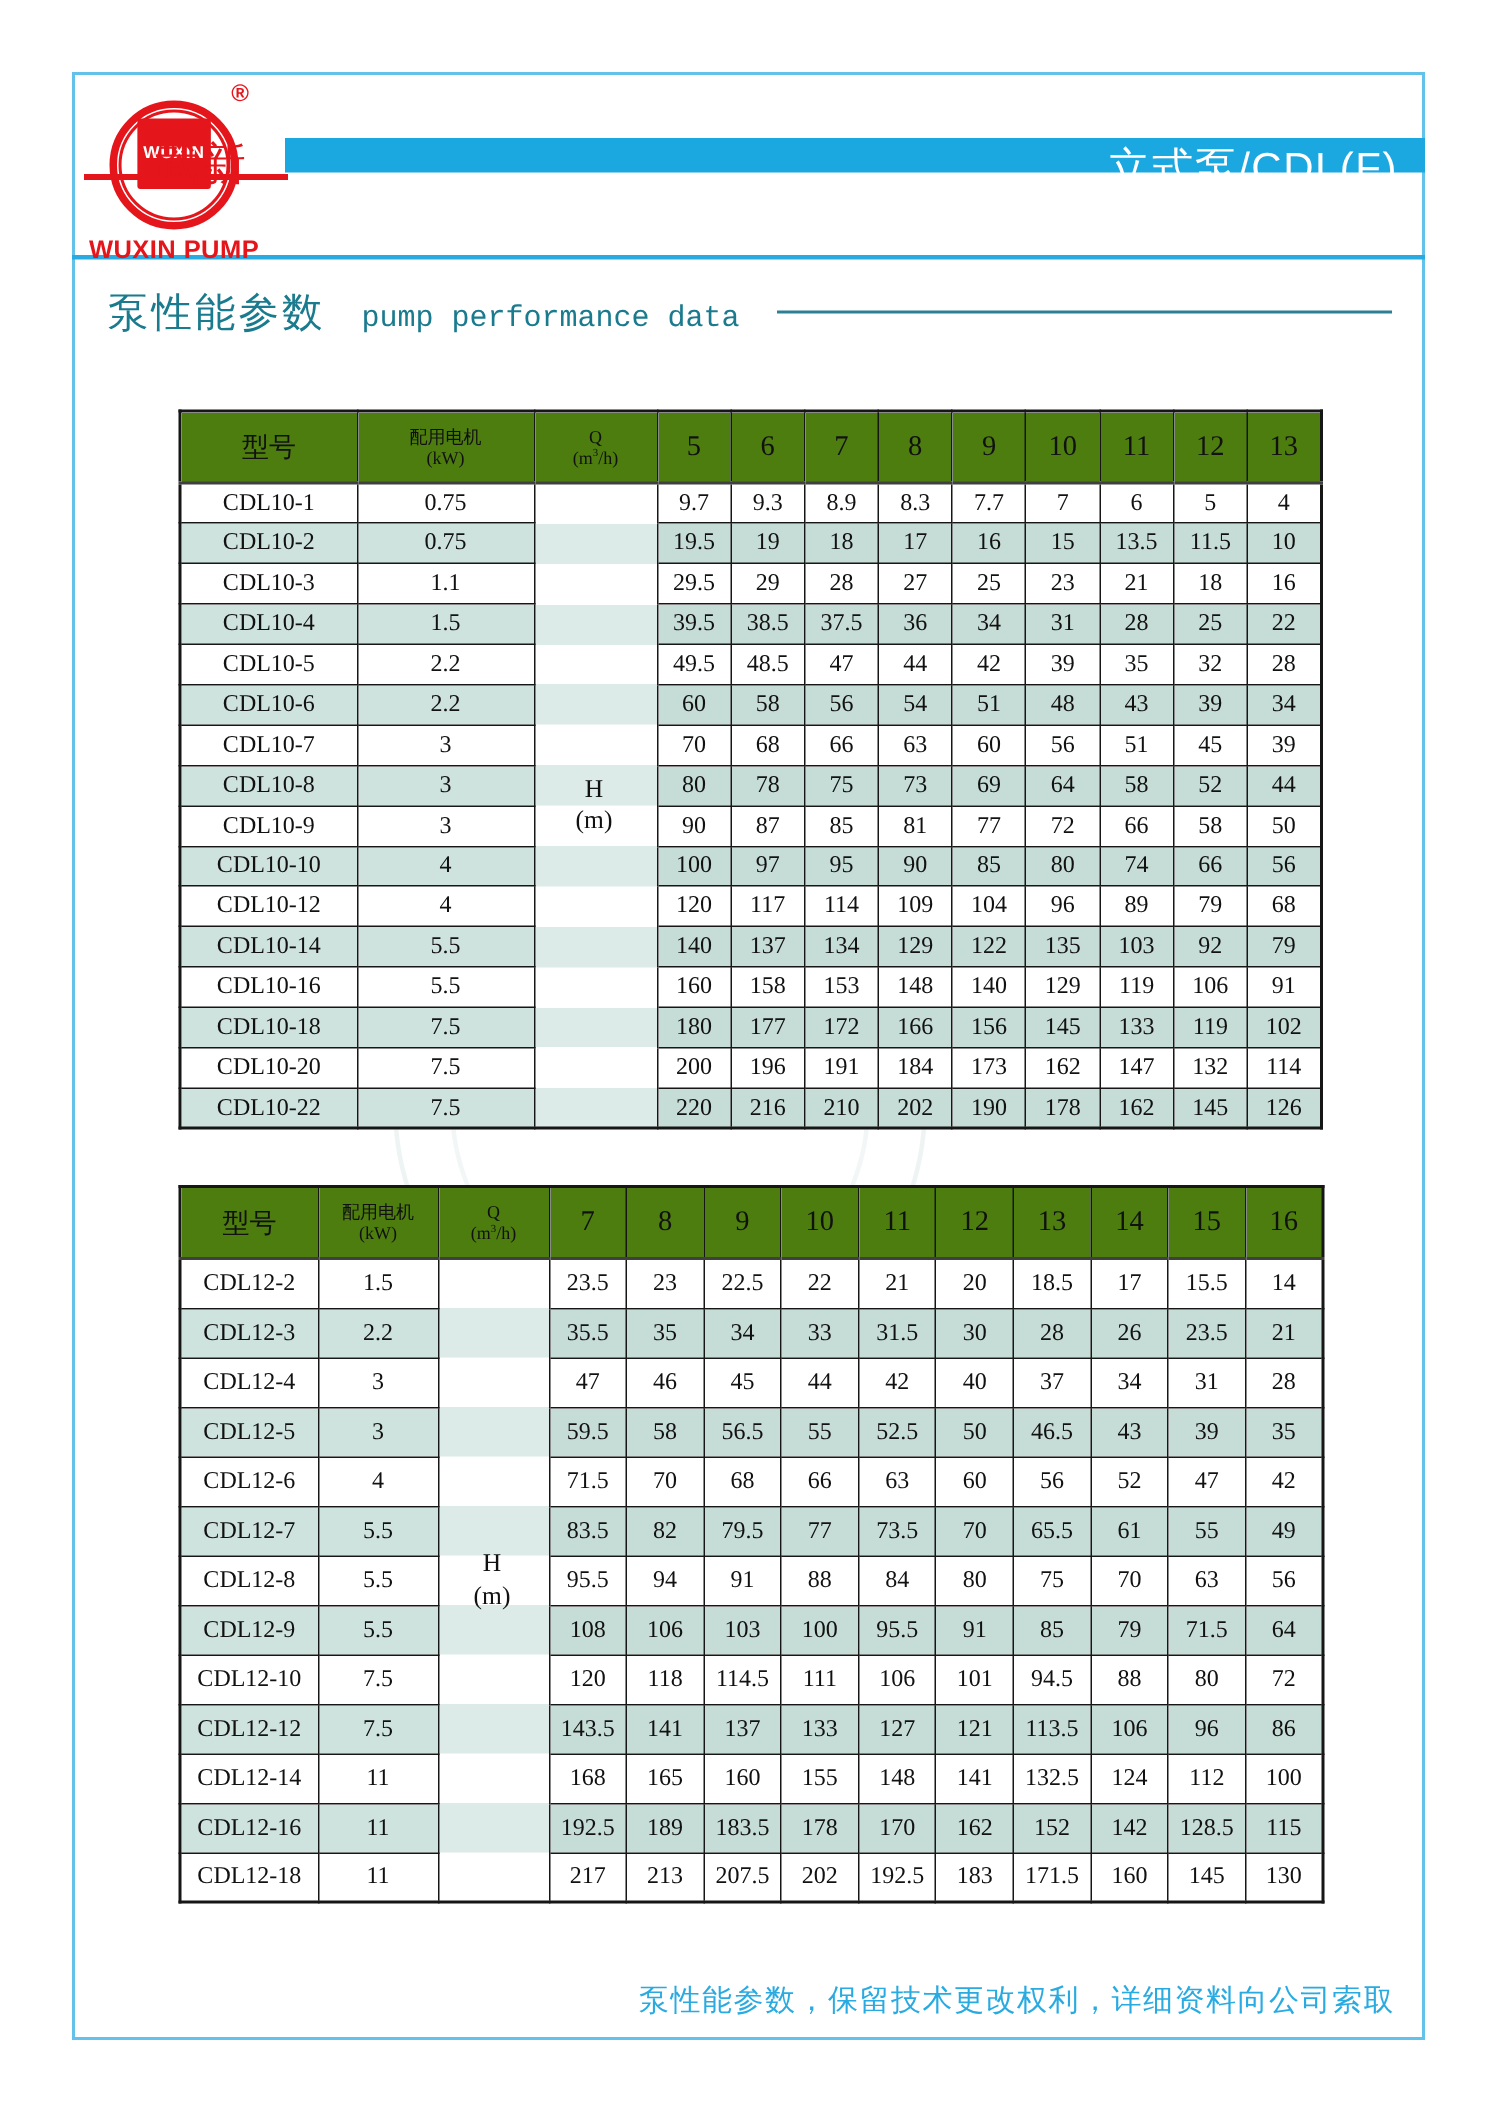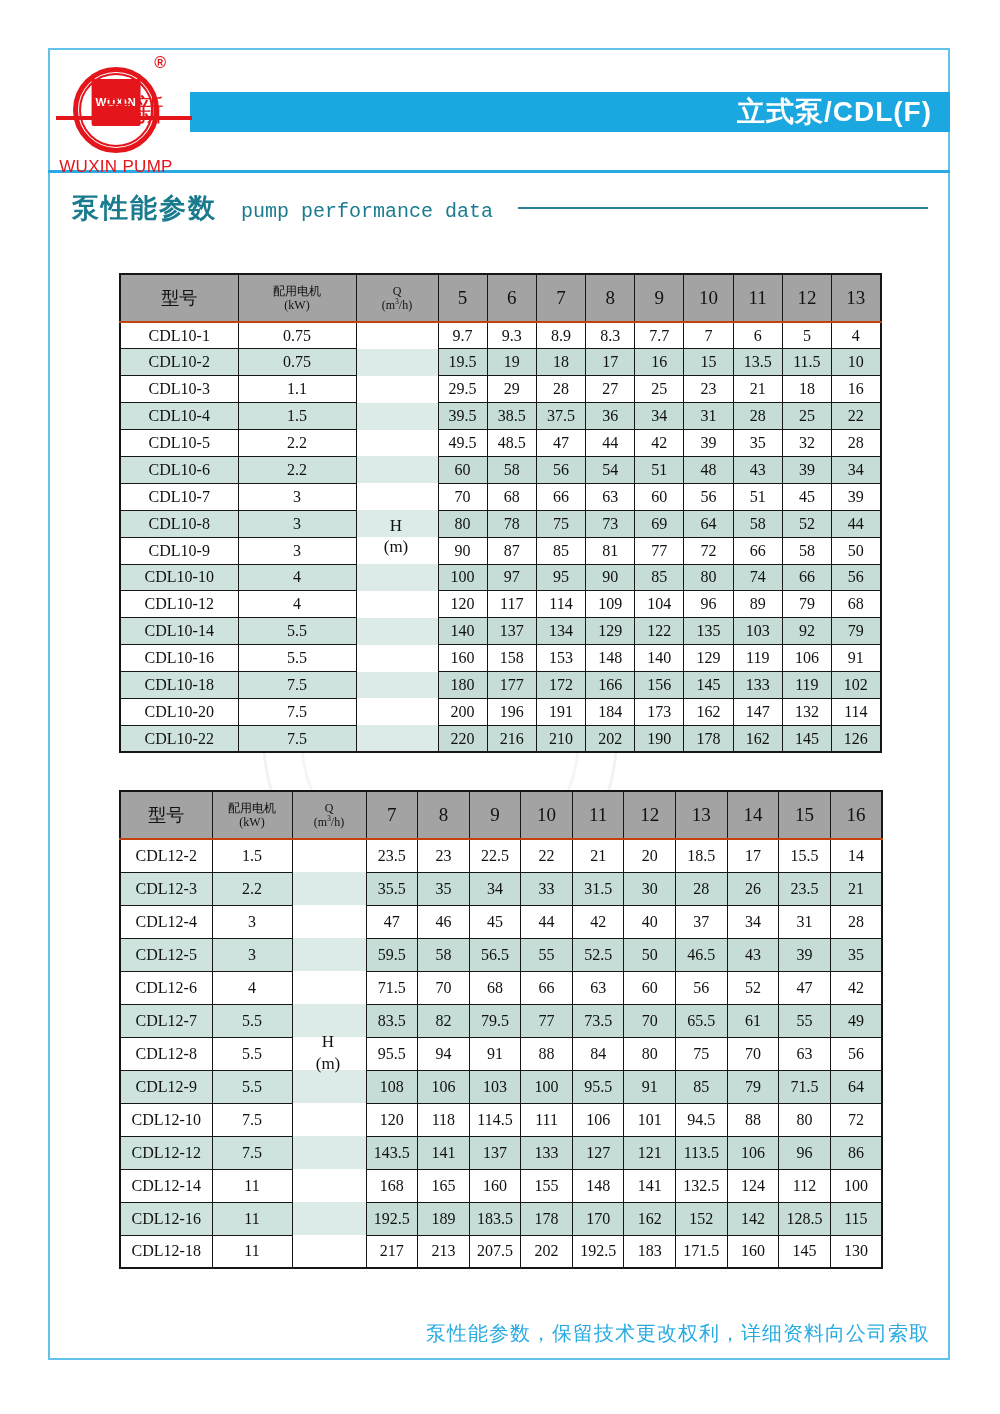--- a/index.html
+++ b/index.html
@@ -6,56 +6,56 @@
   body{
     width:1000px;height:1414px;background:#ffffff;position:relative;overflow:hidden;
     font-family:"Liberation Sans",sans-serif;
   }
   
   .page-border{position:absolute;left:48px;top:48px;width:902px;height:1312px;
     border:2.5px solid #63c2e9;box-sizing:border-box;z-index:0}
   .header-sep{position:absolute;left:48px;top:170px;width:902px;height:2.5px;background:#29abe2;z-index:1}
 
   
-  .banner{position:absolute;left:190px;top:92px;width:760px;height:40px;background:#1ba7e0;
-    color:#fff;font-weight:bold;font-size:28px;line-height:40px;text-align:right;
+  .banner{position:absolute;left:190px;top:92px;width:760px;height:23px;background:#1ba7e0;
+    color:#fff;font-weight:normal;font-size:28px;line-height:40px;text-align:right;
     padding-right:18px;box-sizing:border-box;letter-spacing:1px;z-index:2}
 
   
   .logo{position:absolute;left:50px;top:52px;width:132px;z-index:3}
   .logo-reg{position:absolute;top:2px;right:16px;color:#e4151b;font-size:16px;font-weight:bold}
   .logo-circle{position:relative;margin:15px auto 0;width:76px;height:76px;border:5px solid #e4151b;
     border-radius:50%;background:#fff}
   .logo-ring{position:absolute;inset:1px;border:2px solid #e4151b;border-radius:50%}
   .logo-line{position:absolute;top:44px;left:-22px;right:-38px;height:3.5px;background:#e4151b}
   .logo-box{position:absolute;top:7px;left:50%;transform:translateX(-50%);background:#e4151b;color:#fff;
     font-weight:bold;font-size:11.5px;line-height:15px;padding:16px 4px;border-radius:2px;letter-spacing:.5px}
   .logo-cn{position:absolute;top:21px;left:18px;width:100%;text-align:center;color:#e4151b;
     font-size:30px;font-weight:400;letter-spacing:1px;line-height:1.1}
-  .logo-caption{margin-top:4px;text-align:center;color:#e4151b;font-weight:400;font-size:17px;letter-spacing:.3px}
+  .logo-caption{margin-top:4px;text-align:center;color:#e4151b;font-weight:700;font-size:17px;letter-spacing:.3px}
 
   
   .section-head{position:absolute;left:72px;top:190px;display:flex;align-items:baseline;gap:24px;color:#1b7b8e;z-index:2}
-  .sec-cn{font-size:27px;font-weight:bold;letter-spacing:2px}
+  .sec-cn{font-size:27px;font-weight:normal;letter-spacing:2px}
   .sec-en{font-size:20px;font-family:Liberation Mono, monospace}
   .sec-line{position:absolute;left:518px;top:207px;width:410px;height:2px;background:#2d8093;z-index:2}
 
   
   .wm{position:absolute;border-radius:50%;border:3px solid rgba(150,185,178,.16);z-index:0}
   .wm1{left:262px;top:560px;width:350px;height:350px}
   .wm2{left:300px;top:598px;width:274px;height:274px;border-color:rgba(150,185,178,.12)}
   .wm3{left:470px;top:840px;width:300px;height:300px;border-color:rgba(150,185,178,.12)}
 
   
   .tablewrap{position:absolute;left:119px;z-index:1}
   .t1{top:273px}.t2{top:790px}
   table{border-collapse:collapse;table-layout:fixed;width:762px;background:#fff;border:2px solid #161616}
   th,td{border:1px solid #161616;text-align:center;vertical-align:middle;padding:0;color:#111;
     font-family:"Liberation Serif",serif;overflow:hidden}
-  thead th{background:#a3a3a3;border-bottom:2px solid #c2410c;font-weight:normal}
+  thead th{background:#4d7c0f;border-bottom:2px solid #404040;font-weight:normal}
   thead tr{height:48px}
   .t1 tbody tr{height:26.9px}
   .t2 tbody tr{height:33px}
   .t1 col.c-model{width:118px}.t1 col.c-motor{width:118px}.t1 col.c-q{width:82px}.t1 col.c-v{width:49.2px}
   .t2 col.c-model{width:92px}.t2 col.c-motor{width:80px}.t2 col.c-q{width:74px}.t2 col.c-v{width:51.6px}
   th.h-model{font-size:18px}
   .h2line{display:block;font-size:12px;line-height:1.2}
   th.h-flow{font-size:19px}
   sup{font-size:.6em}
   td{font-size:16px}

